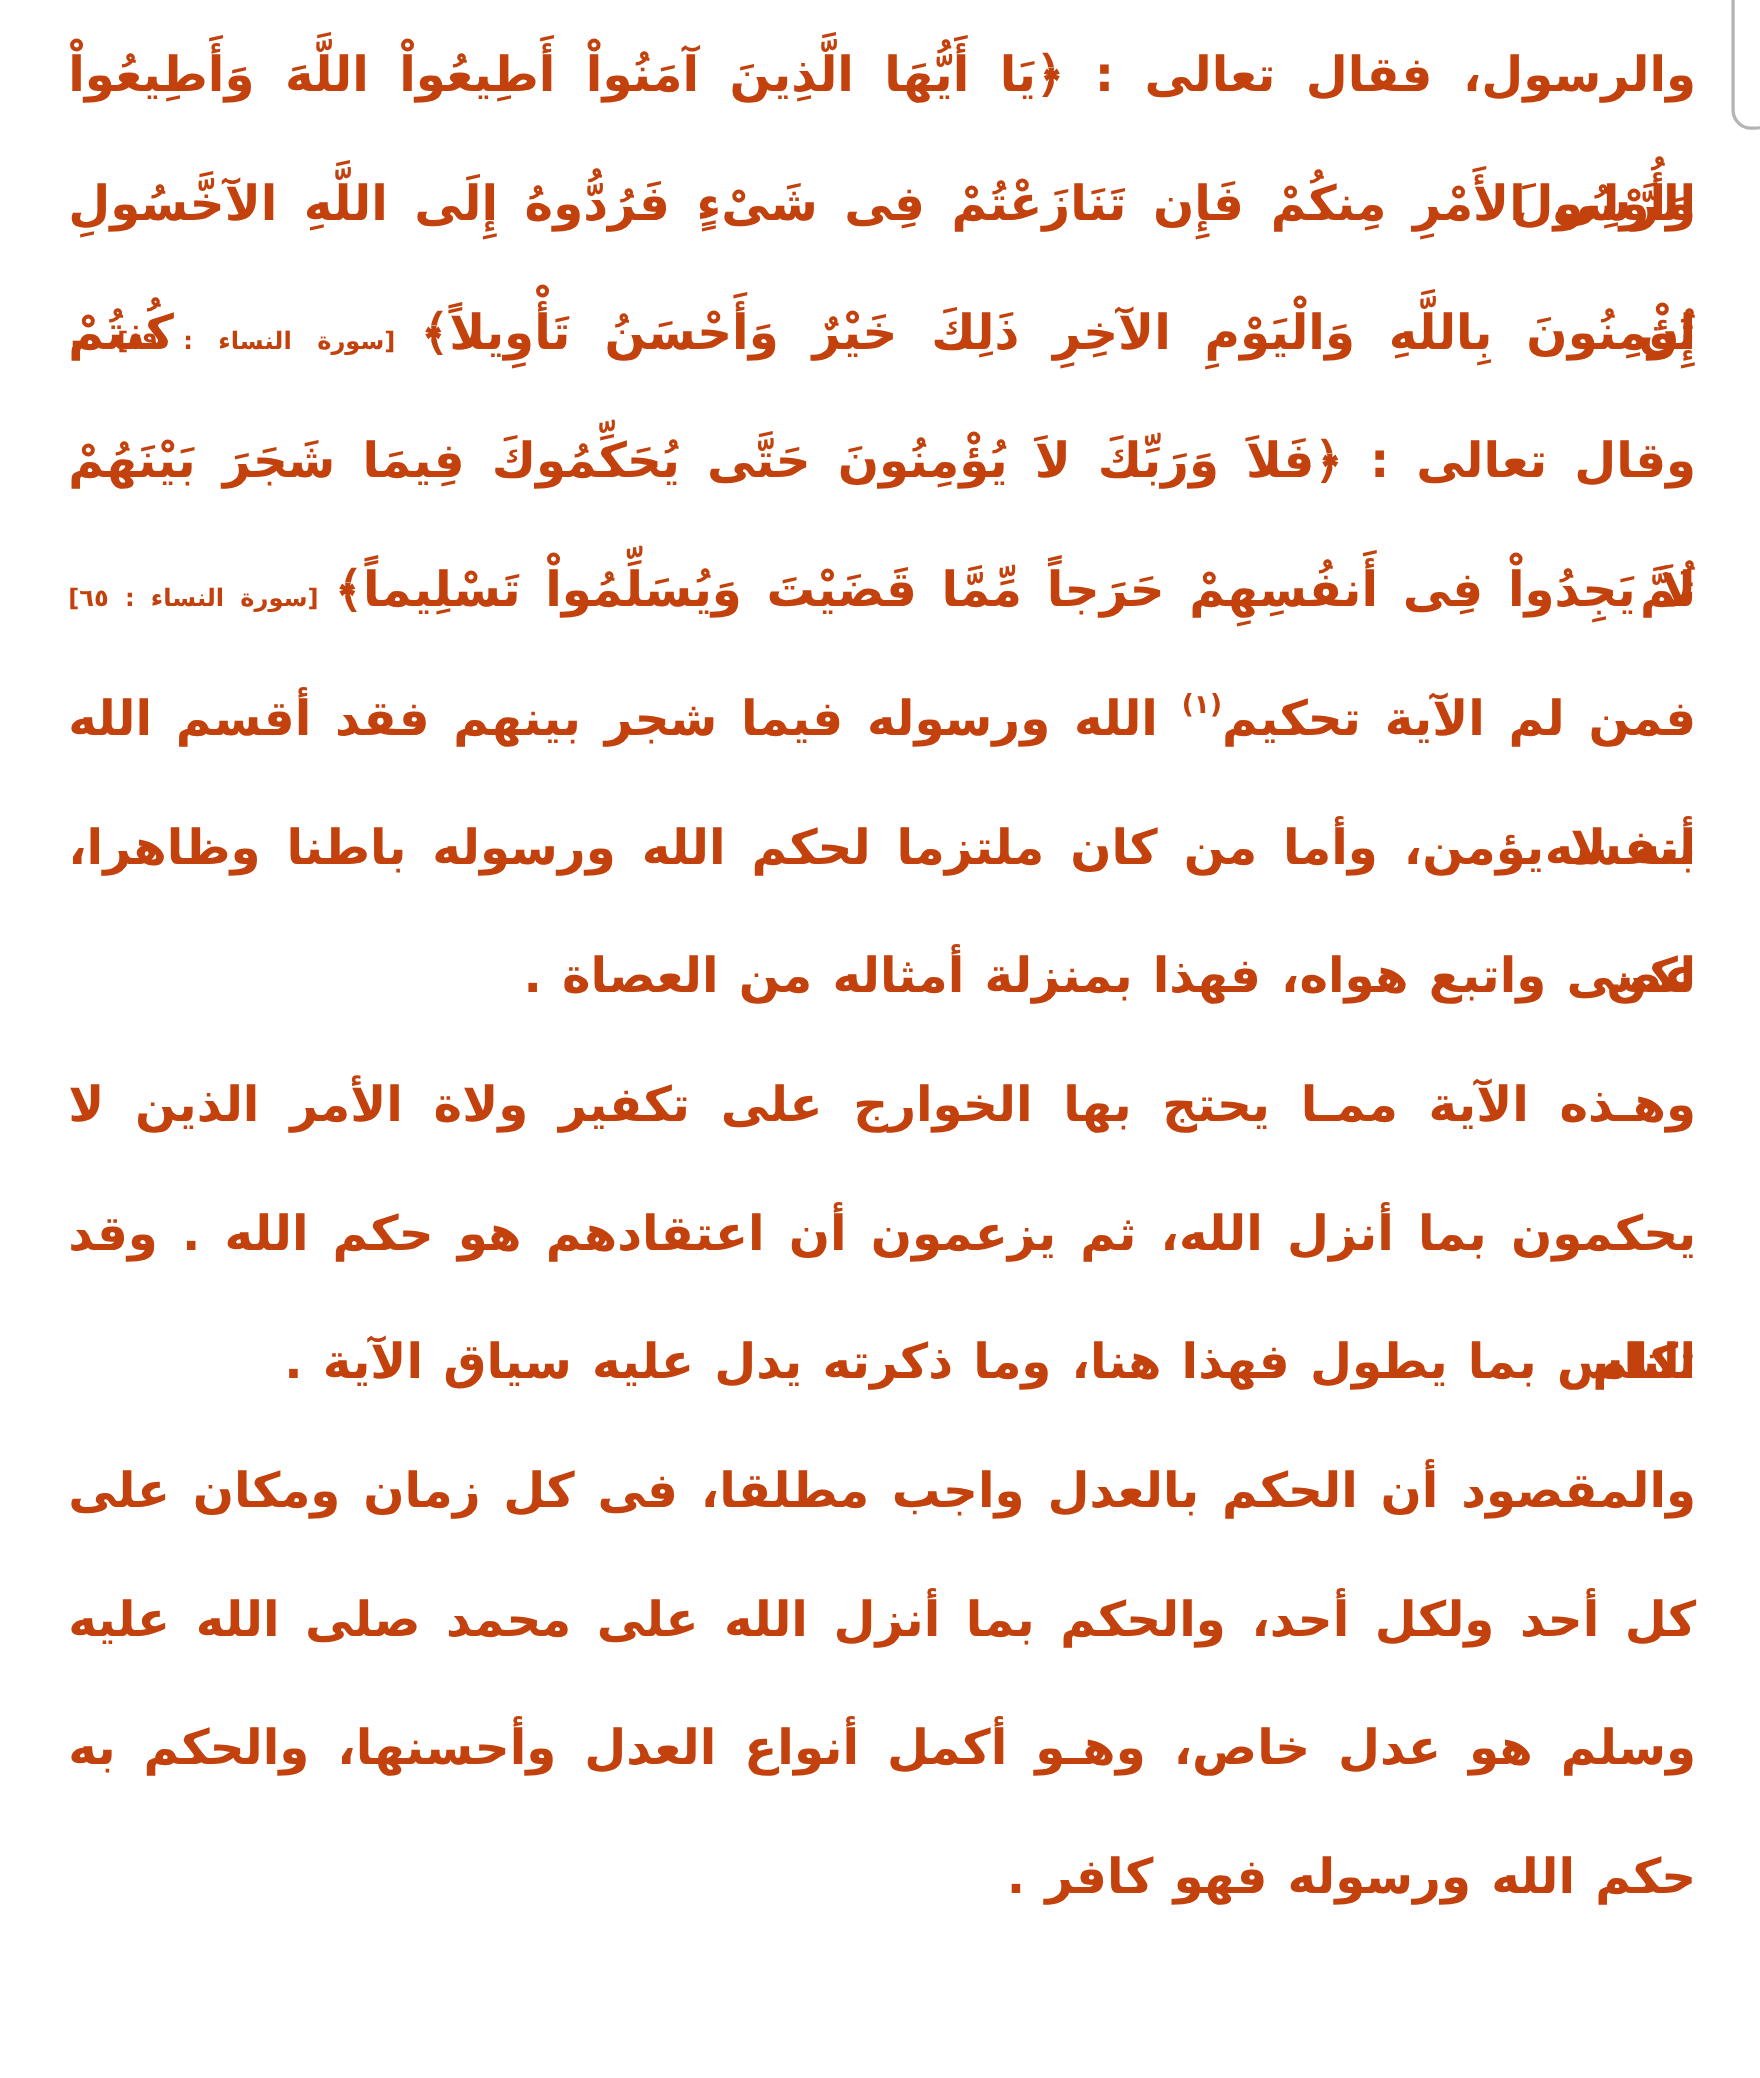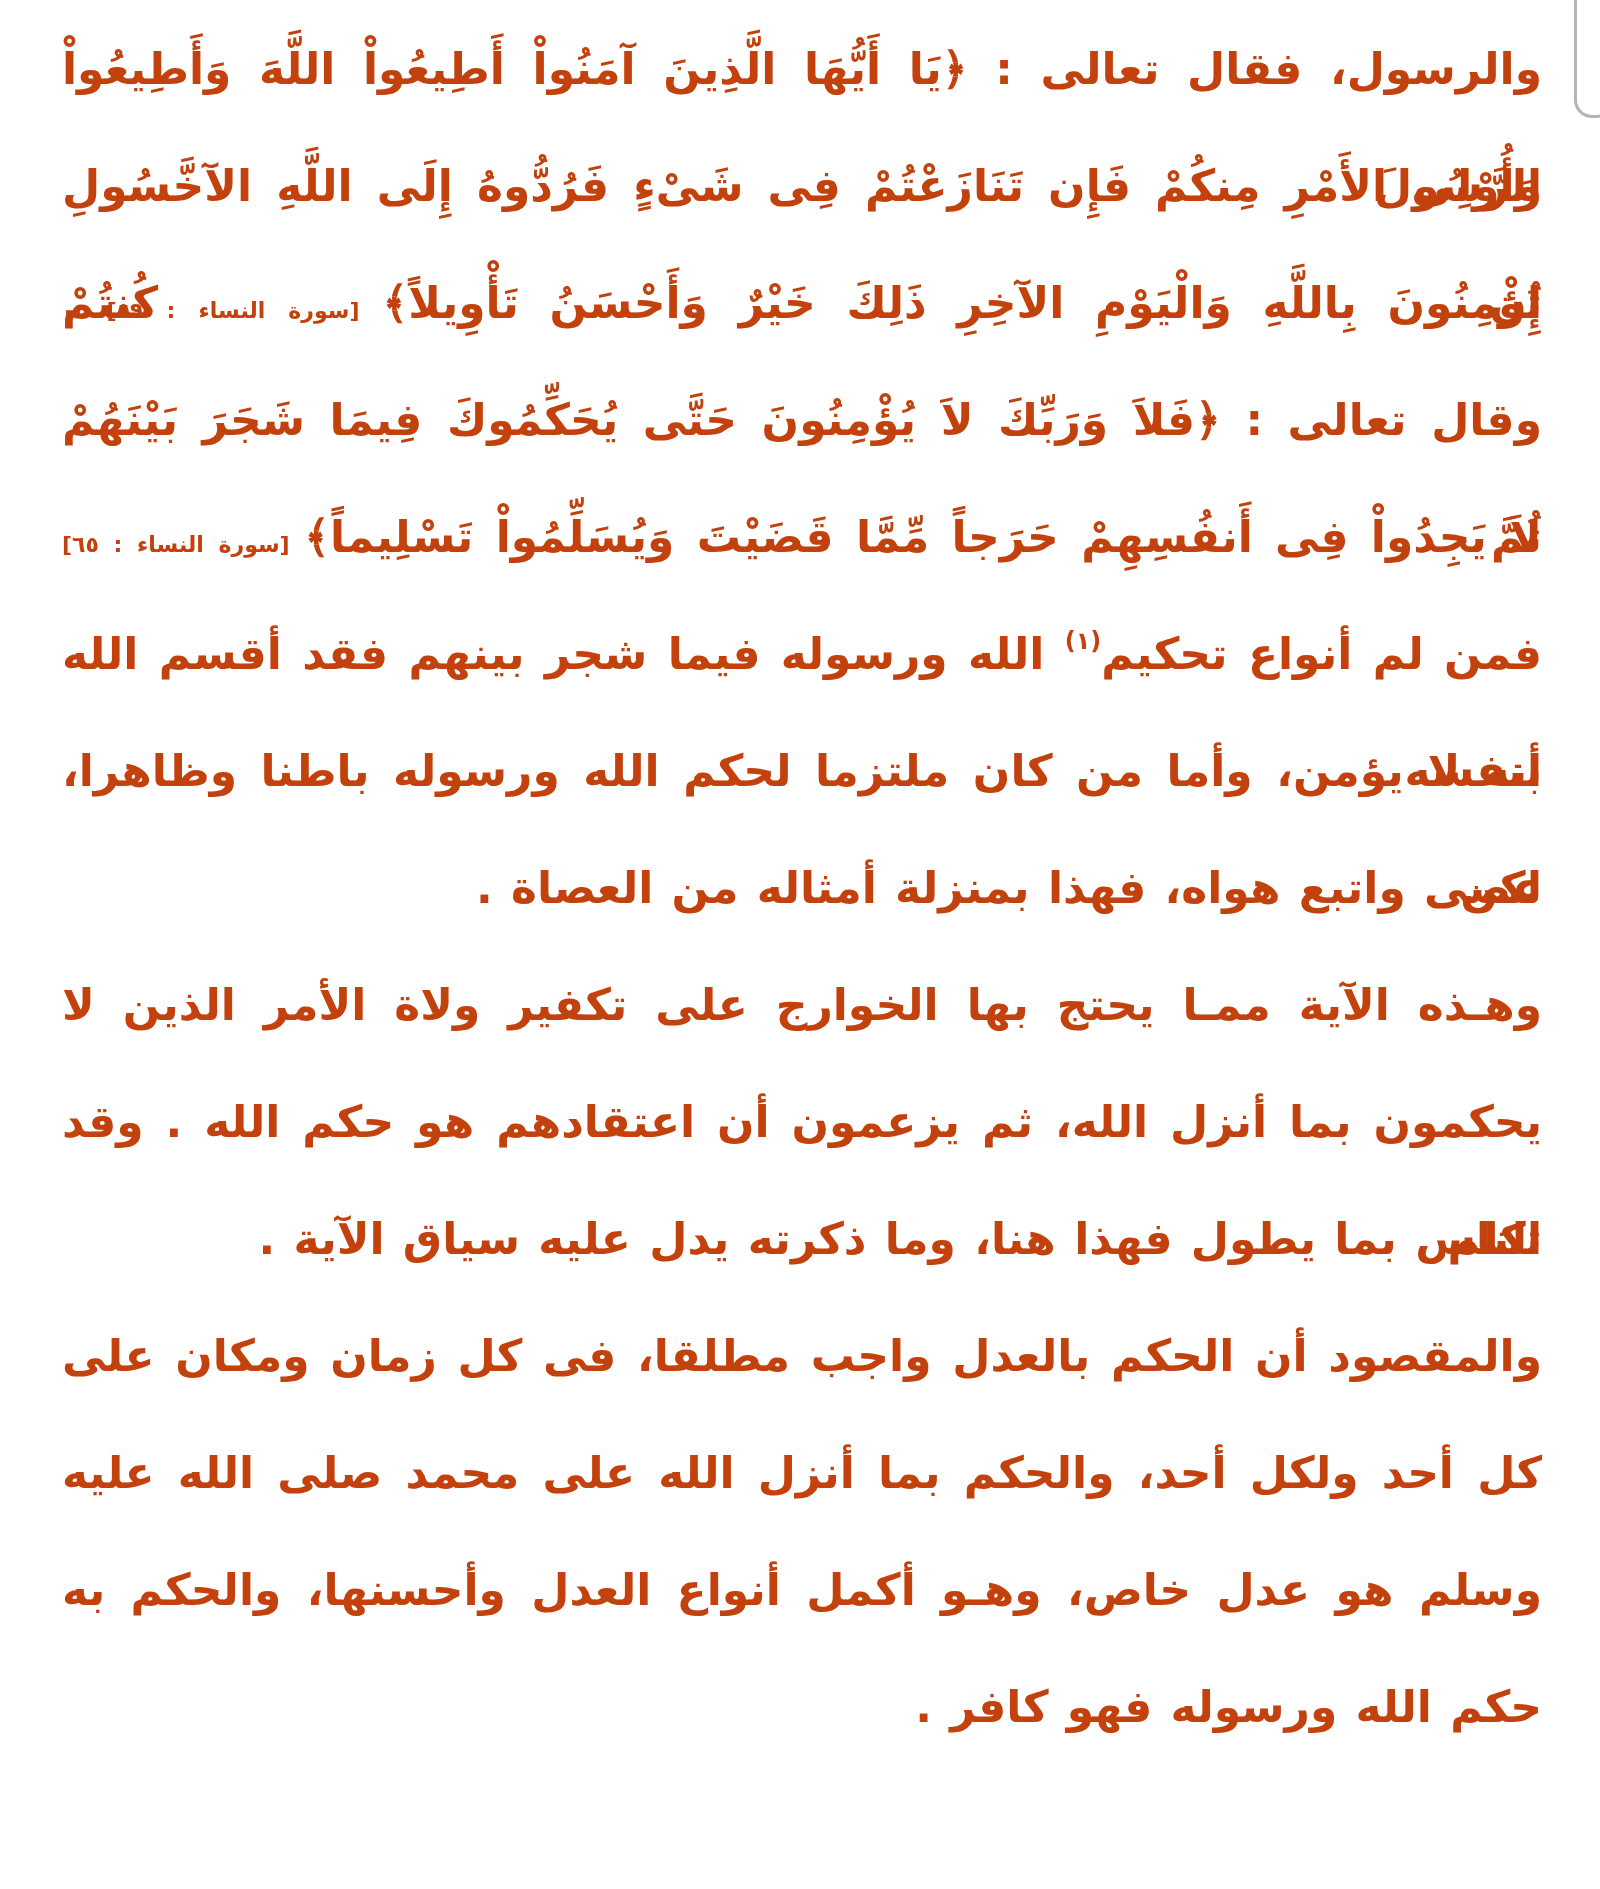--- a/index.html
+++ b/index.html
@@ -88,21 +88,21 @@
 
     <div class="line">
       <span>وقال تعالى : ﴿فَلاَ وَرَبِّكَ لاَ يُؤْمِنُونَ حَتَّى يُحَكِّمُوكَ فِيمَا شَجَرَ بَيْنَهُمْ ثُمَّ</span>
     </div>
 
     <div class="line">
       <span>لاَ يَجِدُواْ فِى أَنفُسِهِمْ حَرَجاً مِّمَّا قَضَيْتَ وَيُسَلِّمُواْ تَسْلِيماً﴾</span><span class="citation"> [سورة النساء : ٦٥]</span><span class="after-citation"></span>
     </div>
 
     <div class="line">
-      <span>فمن لم أنواع تحكيم</span><span class="footnote-marker">(١)</span><span> الله ورسوله فيما شجر بينهم فقد أقسم الله بنفسه</span>
+      <span>فمن لم الآية تحكيم</span><span class="footnote-marker">(١)</span><span> الله ورسوله فيما شجر بينهم فقد أقسم الله بنفسه</span>
     </div>
 
     <div class="line">
       <span>أنه لا يؤمن، وأما من كان ملتزما لحكم الله ورسوله باطنا وظاهرا، لكن</span>
     </div>
 
     <div class="line line--end">
       <span>عصى واتبع هواه، فهذا بمنزلة أمثاله من العصاة .</span>
     </div>
 

